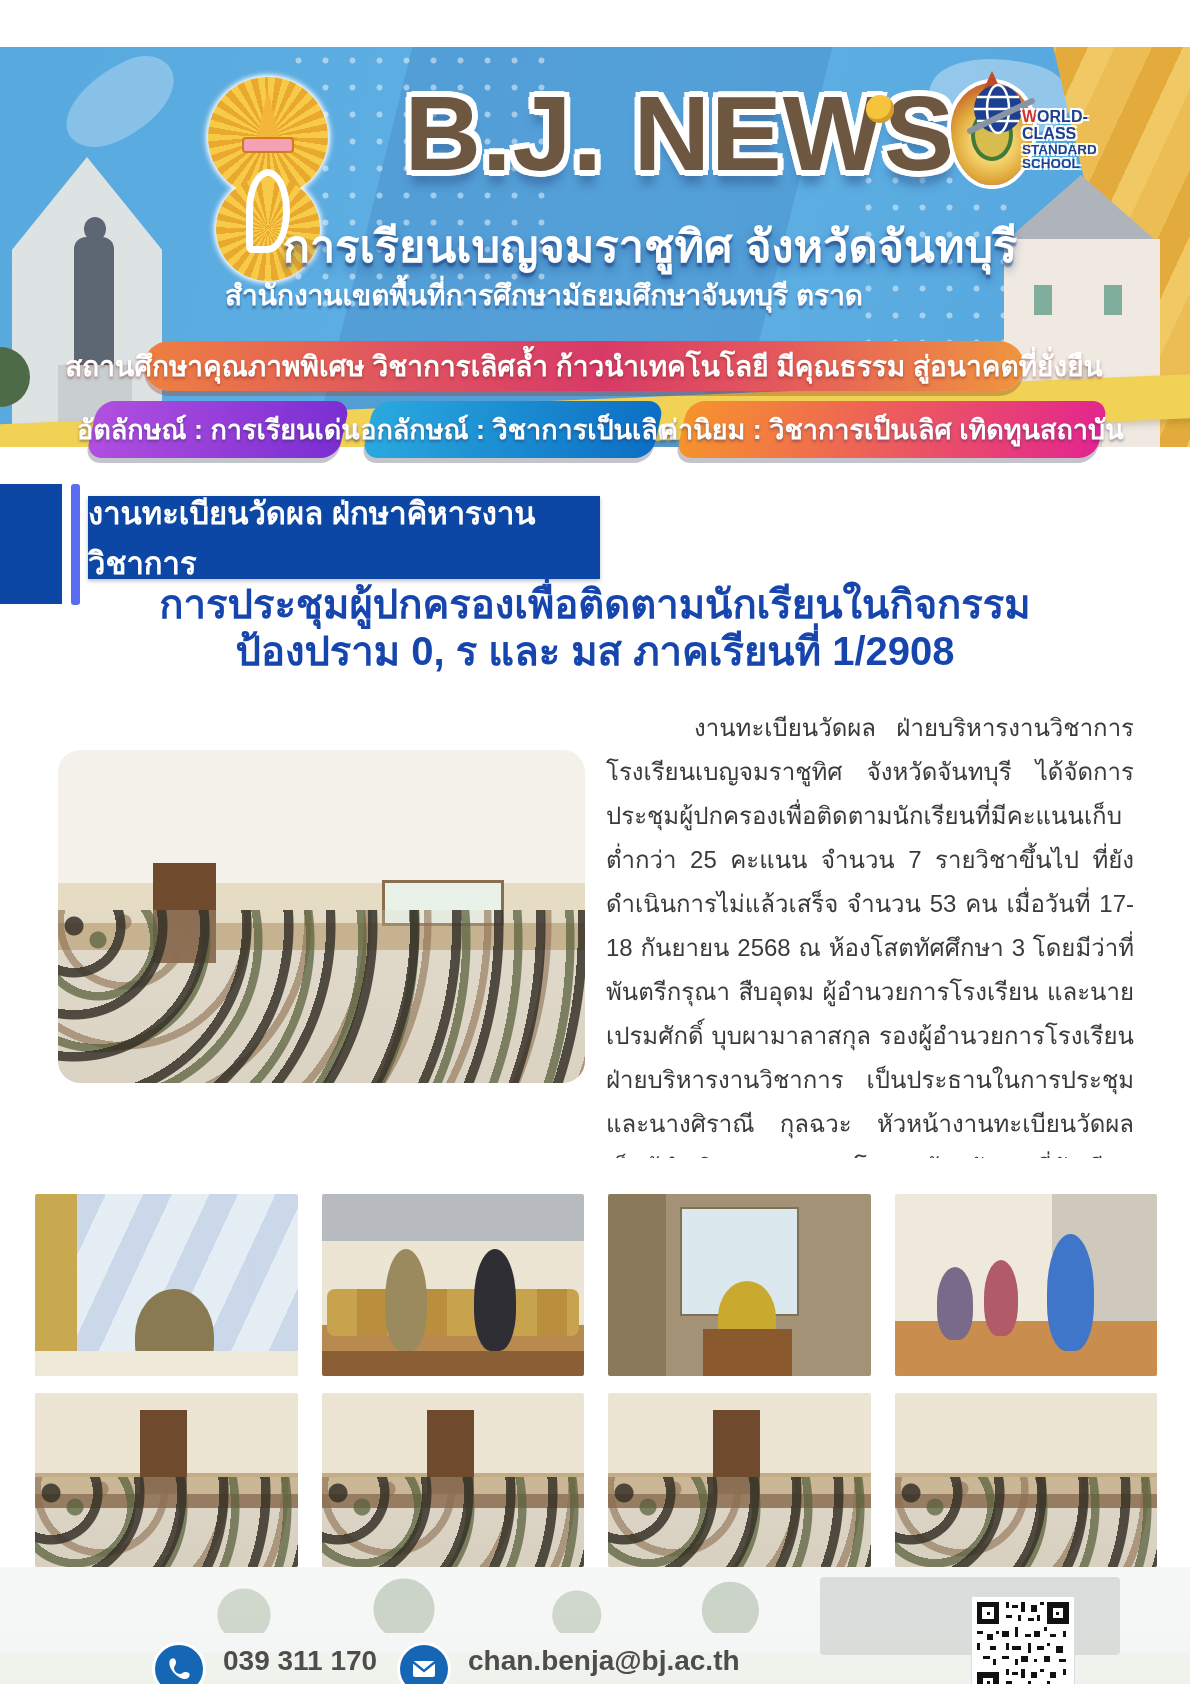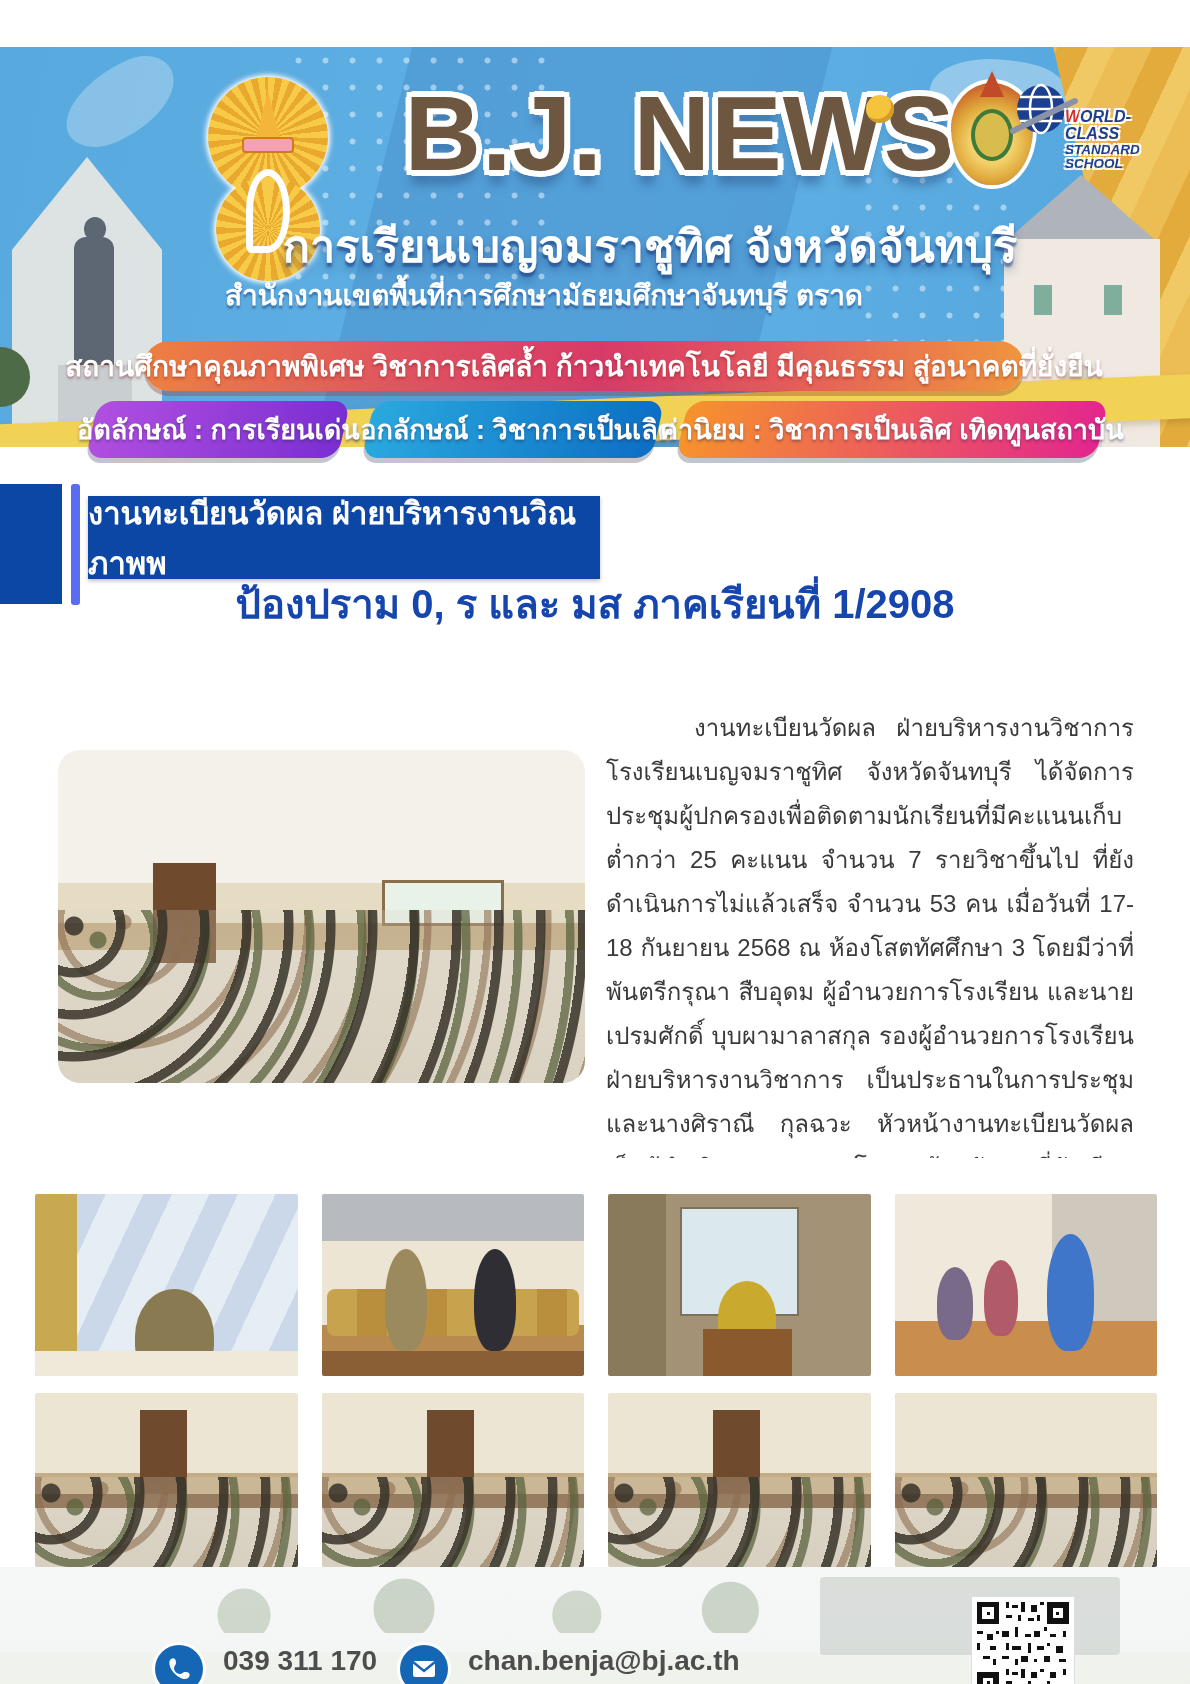--- a/index.html
+++ b/index.html
@@ -63,21 +63,21 @@
   .obec{position:absolute;left:951px;top:36px;width:82px;height:102px;
     border-radius:50% 50% 48% 48%/44% 44% 56% 56%;
     background:radial-gradient(circle at 50% 58%,#f2d06a 0 30%,#e0a93c 52%,#cc6a2c 78%,#b83c27 100%);
     box-shadow:0 0 0 4px #fff;}
   .obec .obec-tip{position:absolute;left:29px;top:-12px;width:24px;height:26px;background:#c14a28;
     clip-path:polygon(50% 0,100% 100%,0 100%);}
   .obec .obec-core{position:absolute;left:20px;top:26px;width:42px;height:52px;border-radius:50%;
     background:#d8bd4e;border:4px solid #3f7a3a;}
   .gold-dot{position:absolute;left:866px;top:48px;width:28px;height:28px;border-radius:50%;background:#f6c33c;box-shadow:inset -3px -4px 0 rgba(190,130,30,.6);}
   
-  .wcss{position:absolute;left:1009px;top:28px;width:168px;height:104px;font-style:italic;}
+  .wcss{position:absolute;left:966px;top:28px;width:168px;height:104px;}
   .wcss svg{position:absolute;left:0;top:4px;}
   .wcss-text{position:absolute;left:56px;top:34px;width:112px;line-height:1.05;
     text-shadow:-2px -2px 0 #fff,2px -2px 0 #fff,-2px 2px 0 #fff,2px 2px 0 #fff;}
   .wcss-line1{font-size:16px;font-weight:800;color:#1d3f8f;}
   .wcss-line1::first-letter{color:#d1322b;}
   .wcss-line2{font-size:13.5px;font-weight:800;color:#1d3f8f;}
 
   
   .motto-pill{position:absolute;left:144px;top:294px;width:880px;height:50px;border-radius:26px;
     background:linear-gradient(90deg,#ee8040 0%,#e05560 28%,#d83a67 52%,#e4595c 72%,#f0953e 100%);
@@ -238,23 +238,24 @@
   <div class="badge blue">
     <span>เอกลักษณ์ : วิชาการเป็นเลิศ</span>
   </div>
   <div class="badge pink">
     <span>ค่านิยม : วิชาการเป็นเลิศ เทิดทูนสถาบัน</span>
   </div>
 
   <div class="left-block"></div>
   <div class="accent-line"></div>
   <div class="section-bar">
-    <span>งานทะเบียนวัดผล ฝ่ายบริหารงานวิณภาพพ</span>
+    <span>งานทะเบียนวัดผล ฝ่กษาคิหารงานวิชาการ</span>
   </div>
   <div class="article-title">
+    <div>การประชุมผู้ปกครองเพื่อติดตามนักเรียนในกิจกรรม</div>
     <div>ป้องปราม 0, ร และ มส ภาคเรียนที่ 1/2908</div>
   </div>
 
   <div class="article-photo">
     <div class="doors"></div>
     <div class="screen"></div>
     <div class="crowd"></div>
   </div>
 
   <div class="article-text">

